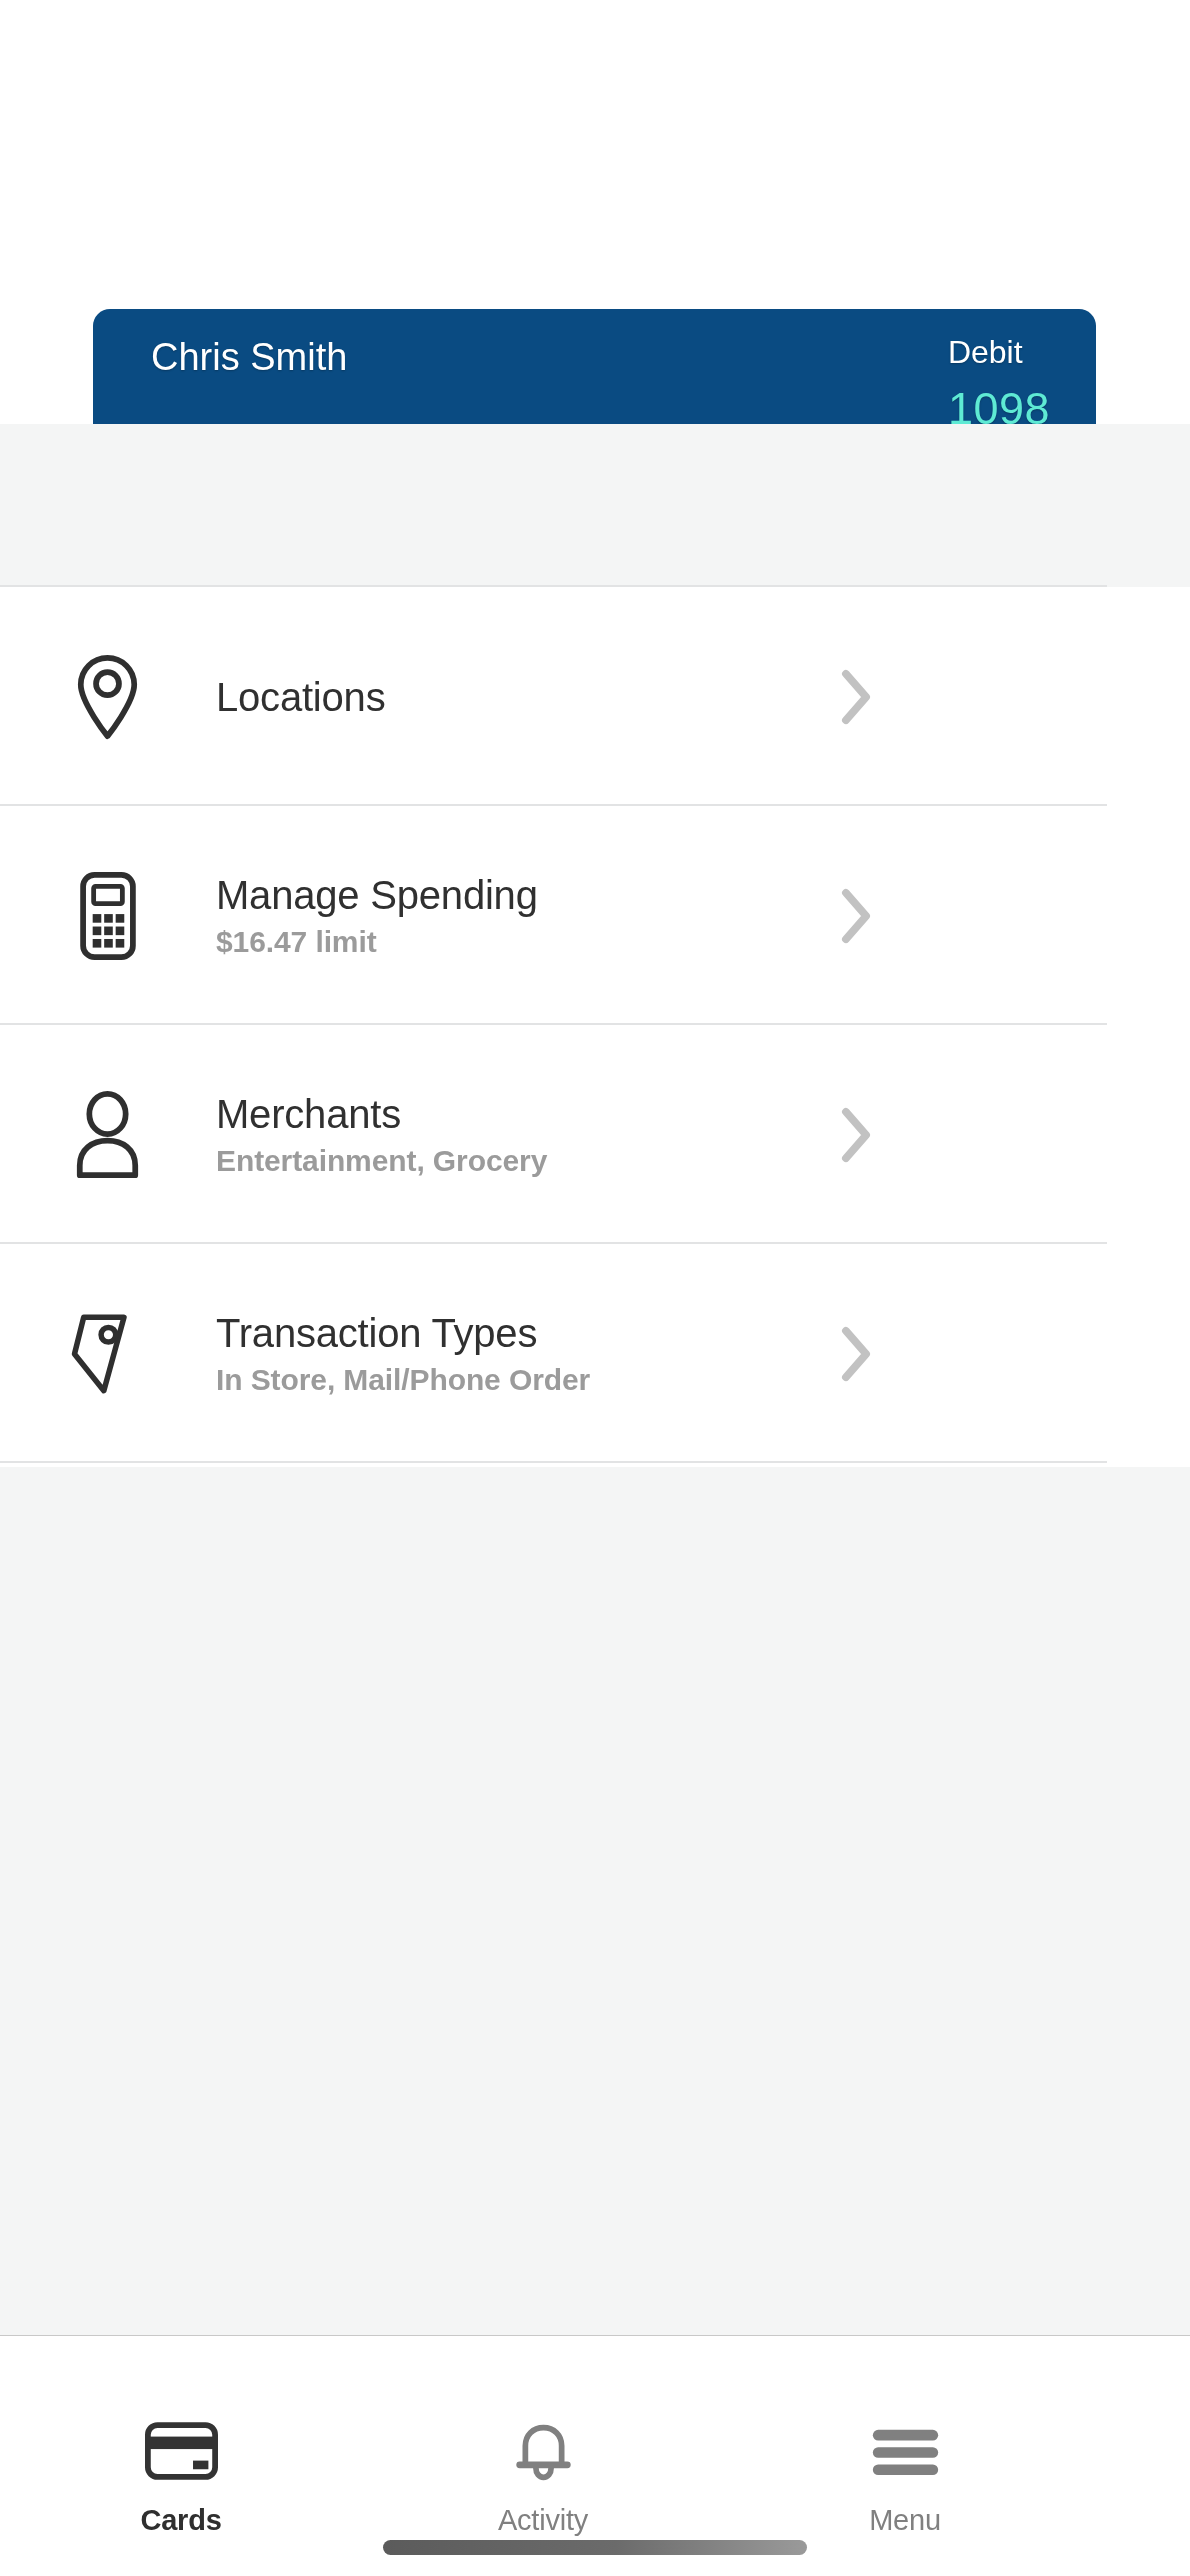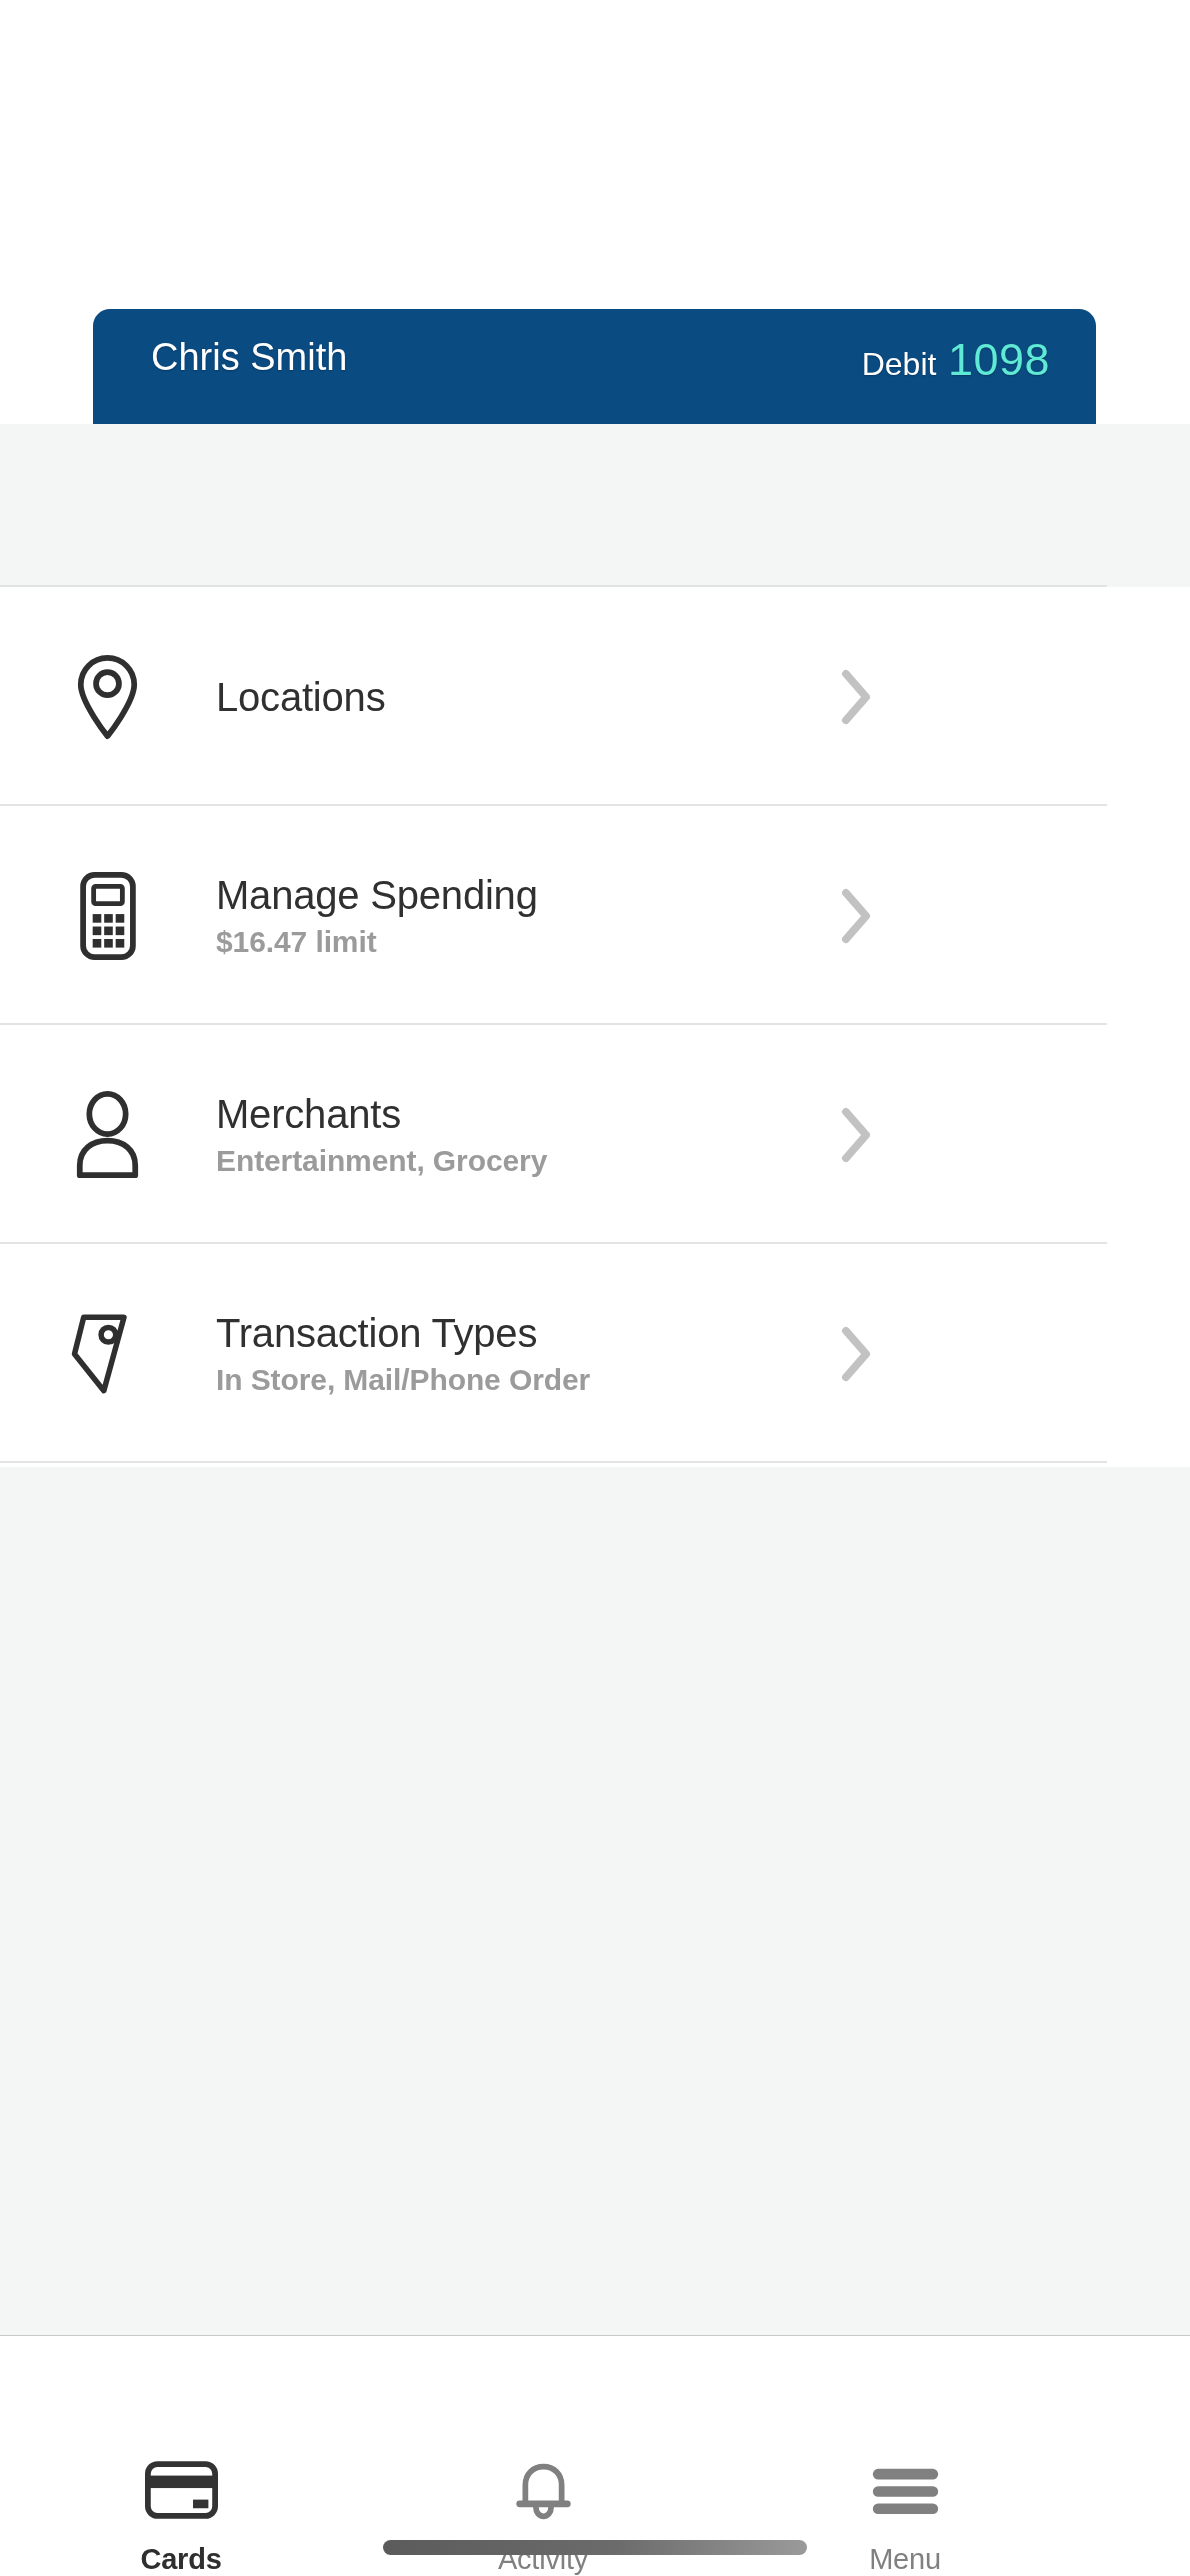--- a/index.html
+++ b/index.html
@@ -33,20 +33,21 @@
   }
   #card-holder-name {
     position:absolute; left:58px; top:27px;
     font-size:38px; font-weight:normal; color:#ffffff;
     text-shadow:0 1px 1.9px rgba(0,0,0,0.25);
   }
   #card-type-number {
     position:absolute; right:46px; top:25px;
     display:flex; align-items:baseline; gap:11.5px;
     text-shadow:0 1px 1.9px rgba(0,0,0,0.25);
+    flex-direction:column;
   }
   #card-type { font-size:32px; color:#ffffff; }
   #card-number { font-size:45px; color:#5eead4; letter-spacing:0.5px; }
 
   
   #controls-section {
     position:absolute; left:0; top:424px; width:1190px; height:163px;
     background:#f4f5f5;
   }
   #controls-section-divider {
@@ -94,21 +95,21 @@
   #content-filler {
     position:absolute; left:0; top:1467px; width:1190px; height:869px;
     background:#f4f5f5;
     border-bottom:1.9px solid #c8c8c8;
   }
 
   
   #tab-bar {
     position:absolute; left:0; top:2338px; width:1086px; height:238px;
     background:#ffffff;
-    display:flex; align-items:flex-end;
+    display:flex; align-items:center;
   }
   .tab-item {
     flex:1; display:flex; flex-direction:column;
     align-items:center; justify-content:flex-start;
     padding-top:35px; cursor:pointer;
   }
   .tab-icon { height:79px; display:flex; align-items:center; justify-content:center; }
   .tab-label { margin-top:13.4px; font-size:29px; letter-spacing:-0.2px; }
   .tab-item.active .tab-label { color:#2f2f2f; font-weight:bold; }
   .tab-item.inactive .tab-label { color:#808080; }

